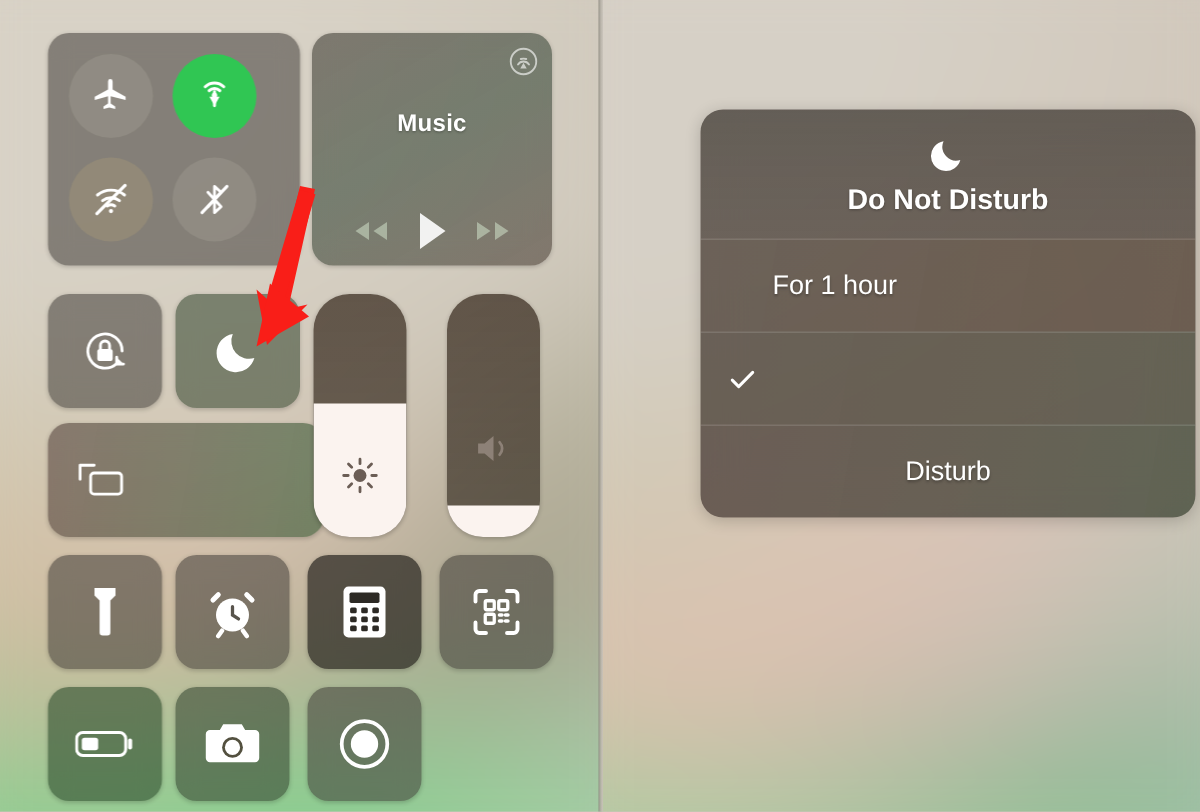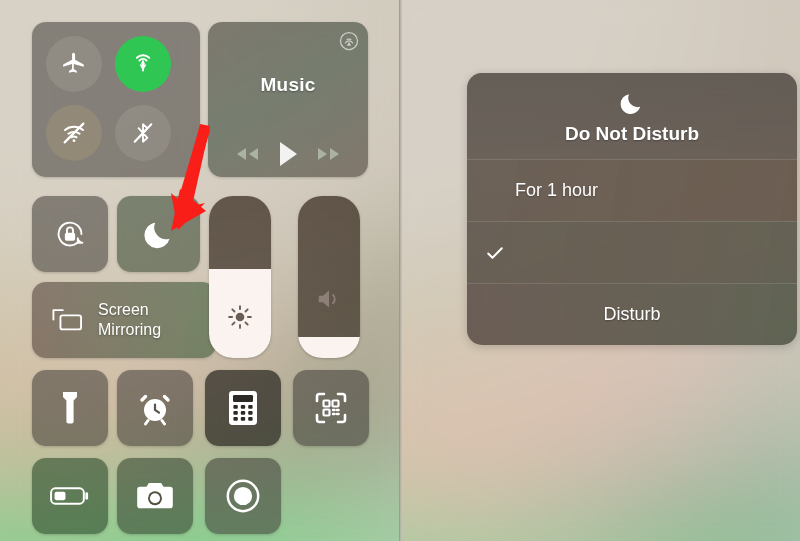--- a/index.html
+++ b/index.html
@@ -59,21 +59,21 @@
     display:flex;align-items:center;justify-content:center;}
   .circ.off{background:rgba(170,165,155,.30);}
   .circ.off2{background:rgba(175,160,120,.30);}
   .circ.on{background:#30c653;}
   svg{display:block;}
 
   
   #music{left:208px;top:22px;width:160px;height:155px;
     background:linear-gradient(150deg,rgba(60,56,48,.58),rgba(44,62,46,.56) 48%,rgba(66,52,44,.55));}
   .music-title{position:absolute;left:0;right:0;top:52px;text-align:center;
-    color:#fff;font-size:19px;font-weight:bold;letter-spacing:.2px;
+    color:#fff;font-size:16px;font-weight:bold;letter-spacing:.2px;
     text-shadow:0 1px 2px rgba(0,0,0,.35);}
   .airplay{position:absolute;right:9px;top:9px;opacity:.62;}
   .controls{position:absolute;left:0;right:0;top:118px;
     display:flex;align-items:center;justify-content:space-around;padding:0 18px;}
   .ctl{opacity:.9;}
   .ctl.side{opacity:.55;}
 
   
   #rotation{left:32px;top:196px;width:76px;height:76px;}
   #dnd{left:117px;top:196px;width:83px;height:76px;background:rgba(47,66,42,.55);}
@@ -226,24 +226,20 @@
       </div>
     </div>
 
     <div class="tile" id="mirroring">
       <span>
         <svg width="38" height="30" viewBox="0 0 40 32" fill="none" stroke="#fff" stroke-width="2" stroke-linejoin="round" stroke-linecap="round">
           <path d="M15.5 5.5H5.5v10"></path>
           <rect x="13" y="11" width="22" height="15" rx="2.4"></rect>
         </svg>
       </span>
-      <div class="mirror-label">
-        <div>Screen</div>
-        <div>Mirroring</div>
-      </div>
     </div>
 
     <div class="slider" id="brightness">
       <div class="fill" style="height:55%"></div>
       <div class="slider-icon">
         <svg width="30" height="30" viewBox="0 0 32 32" fill="none" stroke="#6b5d55" stroke-width="2" stroke-linecap="round">
           <circle cx="16" cy="16" r="4.6" fill="#6b5d55" stroke="none"></circle>
           <path d="M16 4.4v3.2M16 24.4v3.2M4.4 16h3.2M24.4 16h3.2M7.8 7.8l2.3 2.3M21.9 21.9l2.3 2.3M24.2 7.8l-2.3 2.3M10.1 21.9l-2.3 2.3"></path>
         </svg>
       </div>

